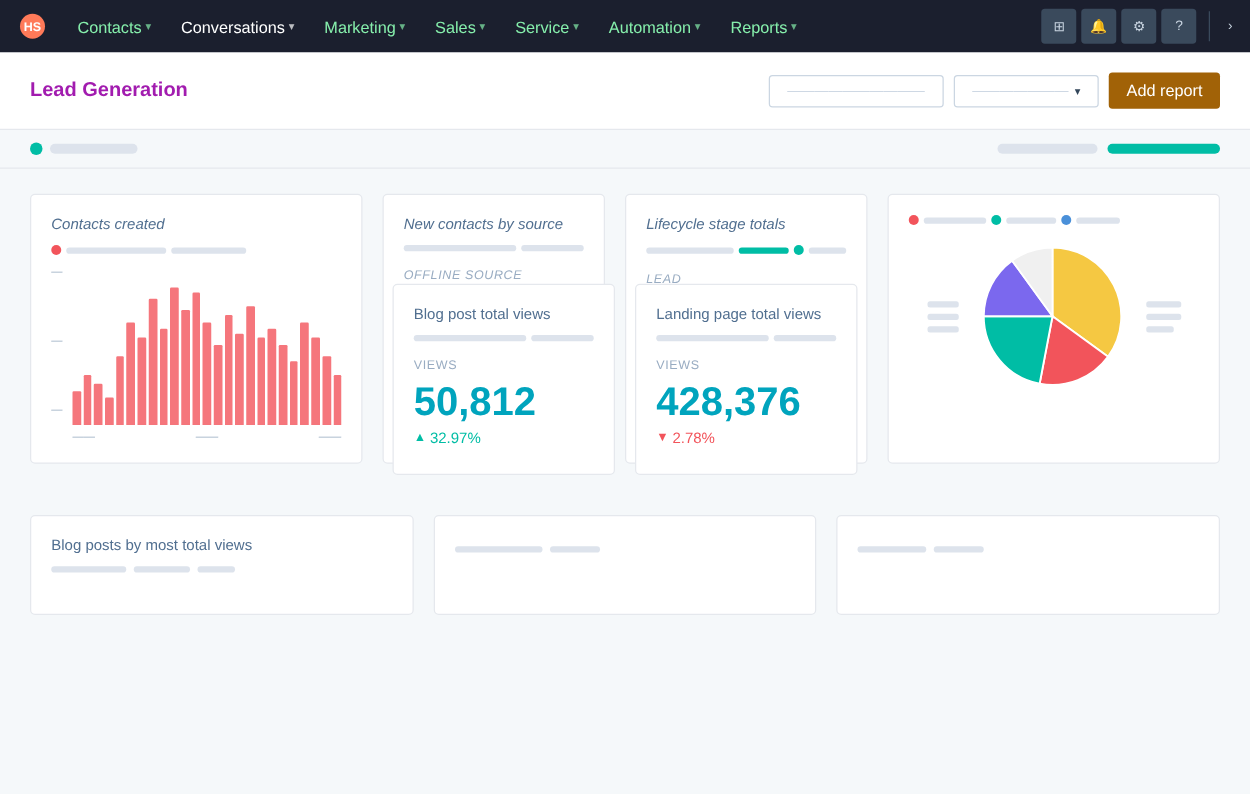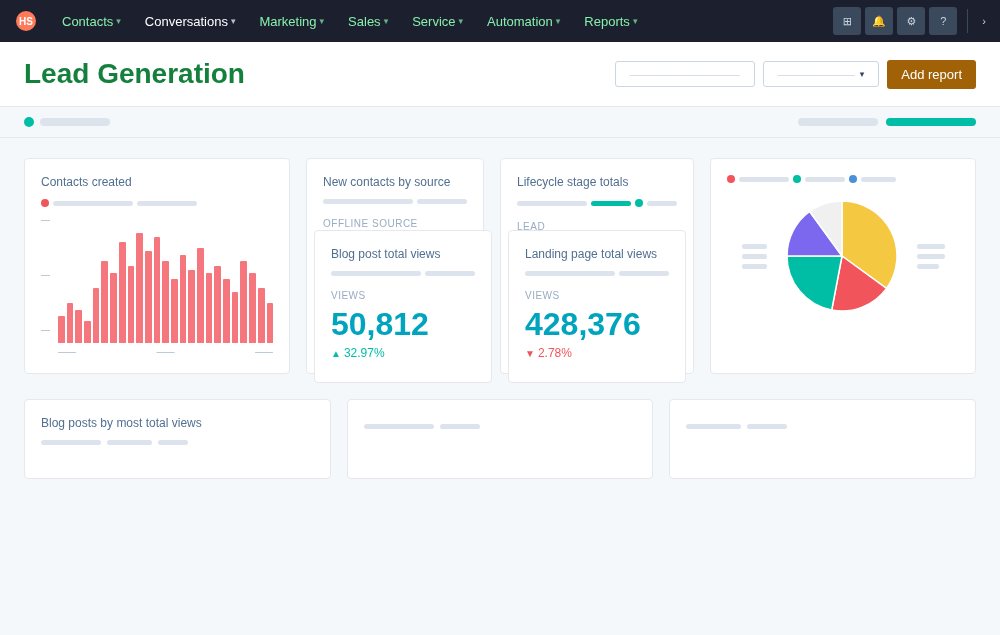--- a/index.html
+++ b/index.html
@@ -47,21 +47,21 @@
     .nav-chevron { color: #c8d4e0; font-size: 11px; cursor: pointer; padding: 4px; }
 
     
     #page-header {
       background: #fff;
       padding: 16px 24px;
       border-bottom: 1px solid #e5e8ed;
       display: flex; align-items: center; justify-content: space-between;
     }
     #page-title {
-      font-size: 28px; font-weight: 600; color: #15803d;
+      font-size: 16px; font-weight: 600; color: #a21caf;
     }
     .header-actions { display: flex; gap: 8px; align-items: center; }
     .header-btn {
       border: 1px solid #cbd6e2;
       background: #fff;
       color: #33475b;
       padding: 6px 14px;
       border-radius: 3px;
       cursor: pointer;
       font-size: 13px;
@@ -105,20 +105,21 @@
     
     .cards-row {
       display: grid;
       grid-template-columns: 1fr 1fr 1fr 1fr;
       gap: 16px;
       margin-bottom: 16px;
     }
     
     .cards-row-top {
       grid-template-columns: 2fr 1fr 1fr 2fr;
+      font-style: italic;
     }
 
     .card {
       background: #fff;
       border: 1px solid #e5e8ed;
       border-radius: 4px;
       padding: 16px;
       position: relative;
     }
     .card-title {
@@ -394,21 +395,21 @@
         <div class="card-change down">
           <span class="change-arrow">▼</span>
           <span>2.78%</span>
         </div>
       </div>
     </div>
 
     <div style="visibility:hidden;"></div>
   </div>
 
-  <div class="cards-row cards-row-bottom" style="margin-top: 16px;">
+  <div class="cards-row cards-row-bottom" style="margin-top: 32px;">
     <div class="card bottom-card">
       <div class="card-title">Blog posts by most total views</div>
       <div class="bottom-card-lines">
         <div class="bottom-line" style="width:60px;"></div>
         <div class="bottom-line" style="width:45px;"></div>
         <div class="bottom-line" style="width:30px;"></div>
       </div>
     </div>
     <div class="card bottom-card">
       <div class="bottom-card-lines">

